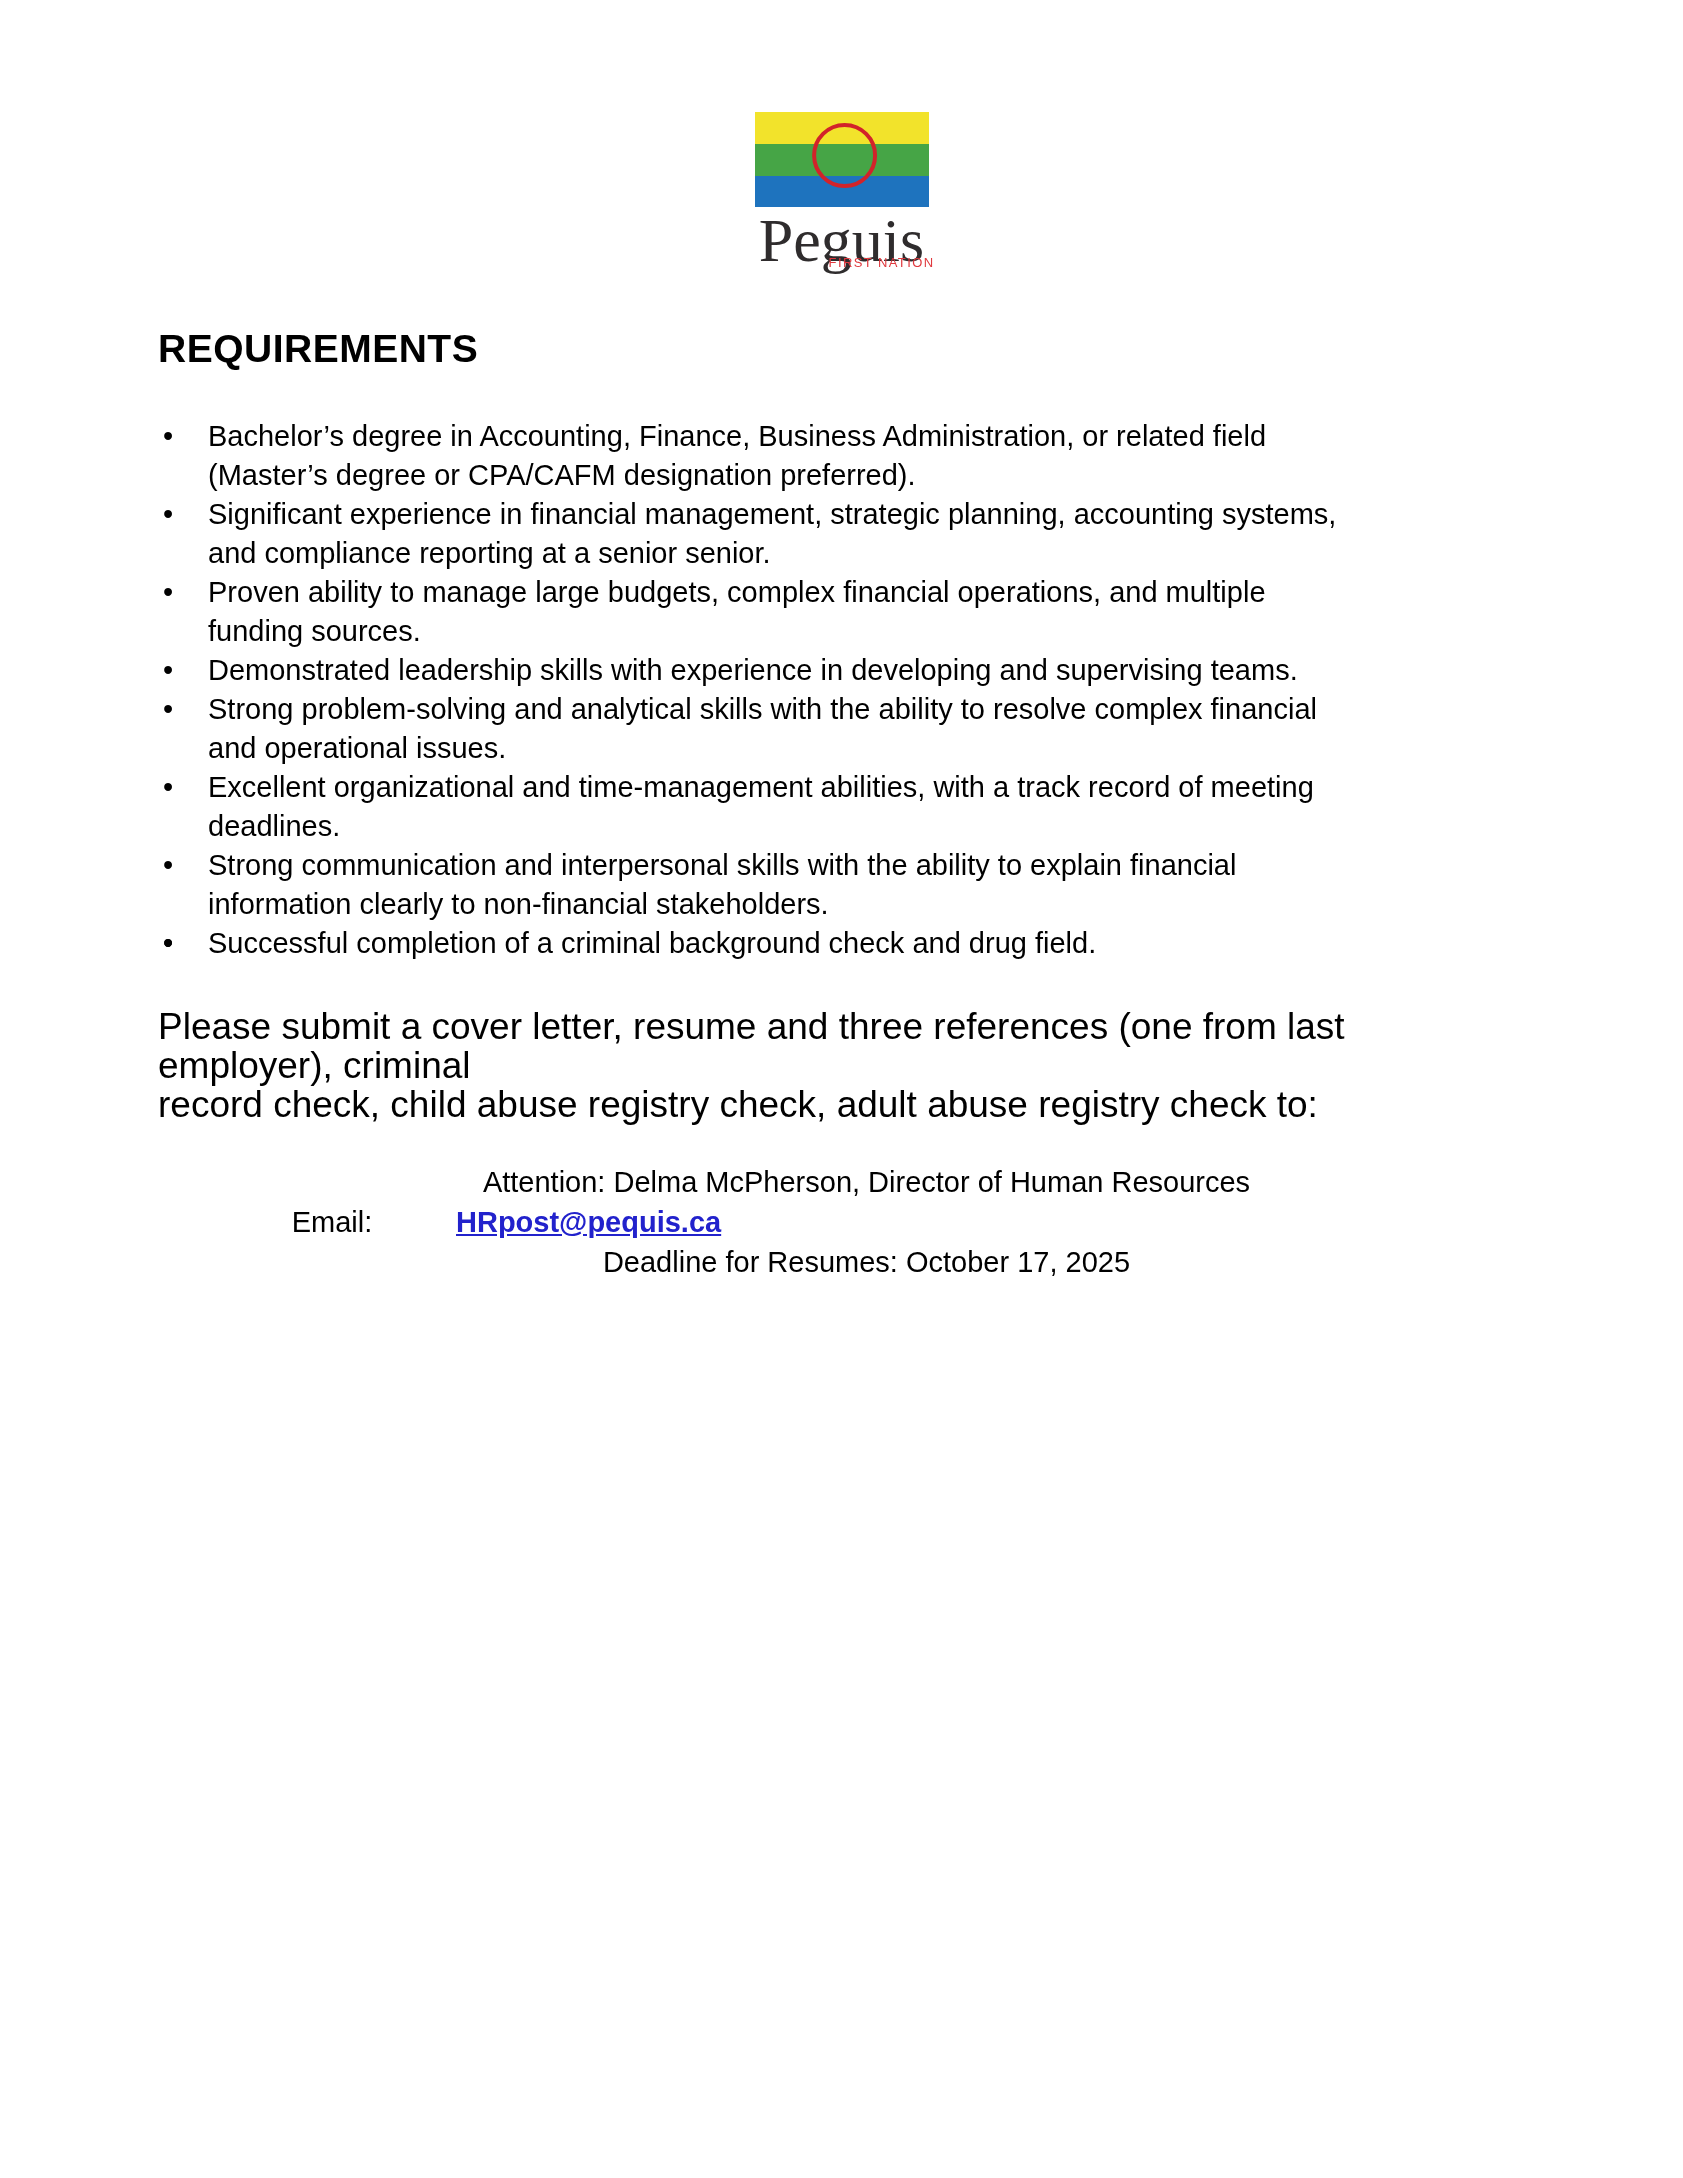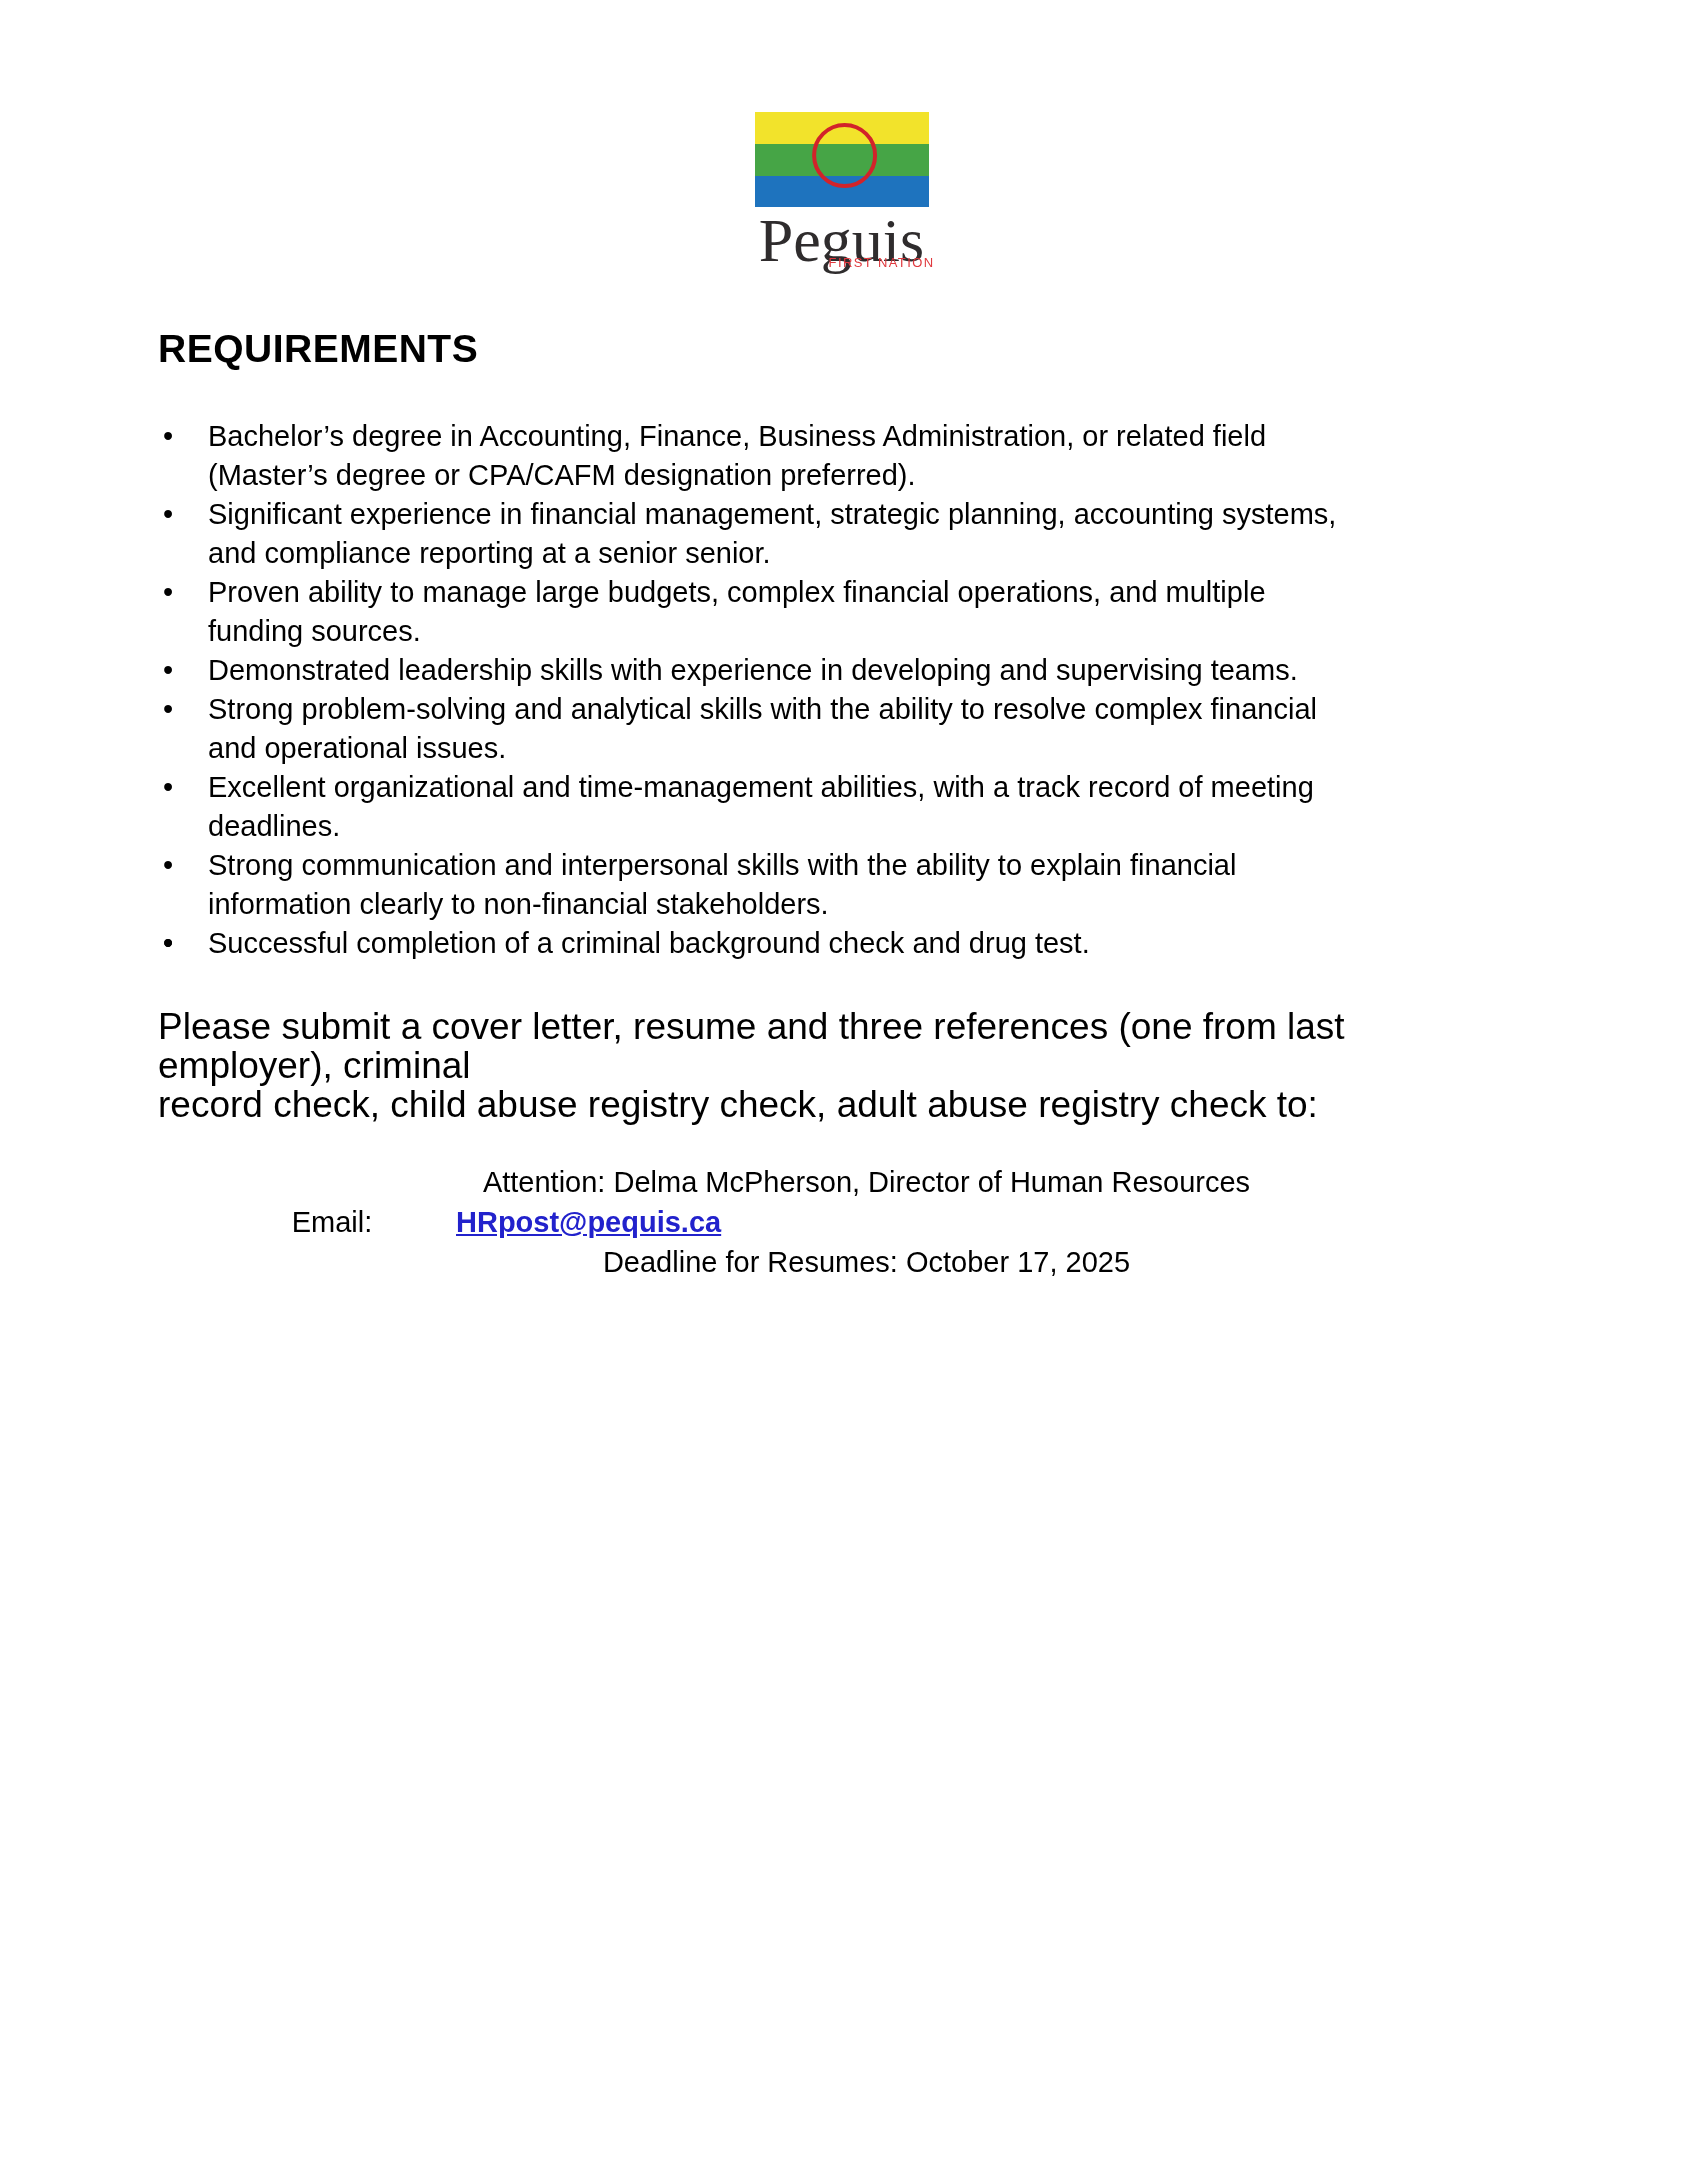--- a/index.html
+++ b/index.html
@@ -146,21 +146,21 @@
       <li>
         <span class="bullet">•</span>
         <span class="li-text">Strong communication and interpersonal skills with the ability to explain financial
 information clearly to non-financial stakeholders.</span>
       </li>
       <li>
         <span class="bullet">•</span>
       </li>
       <li>
         <span class="bullet">•</span>
-        <span class="li-text">Successful completion of a criminal background check and drug test.</span>
+        <span class="li-text">Successful completion of a criminal background check and drug field.</span>
       </li>
     </ul>
 
     <p class="closing">Please submit a cover letter, resume and three references (one from last employer), criminal
 record check, child abuse registry check, adult abuse registry check to:</p>
 
     <div class="contact">
       <div class="contact-row">Attention: Delma McPherson, Director of Human Resources</div>
       <div class="contact-row email-row">
         <span class="email-label">Email:</span>

